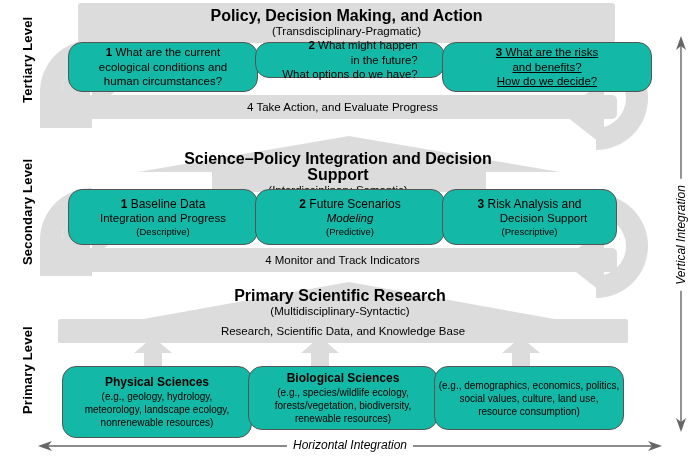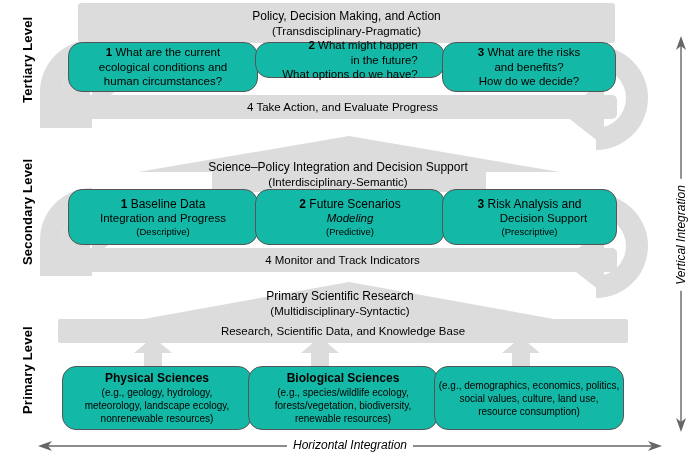--- a/index.html
+++ b/index.html
@@ -27,21 +27,21 @@
   .box .hd{font-size:12px;font-weight:bold;line-height:15px;}
   .box .sub{font-size:10px;line-height:13px;}
   .box .paren{font-size:9.5px;line-height:12px;margin-top:1px;}
 
   
   .bar{
     position:absolute;background:#dcdcdc;
     display:flex;flex-direction:column;align-items:center;justify-content:center;
     text-align:center;z-index:4;
   }
-  .bar .ttl{font-size:12px;font-weight:normal;line-height:16px;}
+  .bar .ttl{font-size:16px;font-weight:bold;line-height:16px;}
   .bar .sub{font-size:11.5px;line-height:15px;}
   .bar .one{font-size:11.5px;line-height:15px;}
 
   svg{position:absolute;left:0;top:0;overflow:visible;}
   .axlabel{
     position:absolute;font-style:italic;font-size:12px;
     background:#fff;padding:0 6px;white-space:nowrap;
   }
 </style>
 </head>
@@ -163,21 +163,21 @@
 
   <div class="box" style="left:255px;top:42px;width:190px;height:36px;text-align:right;">
     <div class="t1">
       <span style="font-weight:bold;">2</span>
       <span>What might happen</span><br>
       <span>in the future?</span><br>
       <span>What options do we have?</span>
     </div>
   </div>
 
-  <div class="box" style="left:442px;top:42px;width:174px;height:50px;">
+  <div class="box" style="left:442px;top:42px;width:210px;height:50px;text-decoration:underline;">
     <div class="t1">
       <span style="font-weight:bold;">3</span>
       <span>What are the risks</span><br>
       <span>and benefits?</span><br>
       <span>How do we decide?</span>
     </div>
   </div>
 
   <div class="bar" style="left:68px;top:95px;width:549px;height:24px;border-radius:5px;">
     <div class="one">4 Take Action, and Evaluate Progress</div>
@@ -221,21 +221,21 @@
 
   <div class="bar" style="left:190px;top:286px;width:300px;height:34px;background:transparent;">
     <div class="ttl">Primary Scientific Research</div>
     <div class="sub">(Multidisciplinary-Syntactic)</div>
   </div>
 
   <div class="bar" style="left:58px;top:319px;width:570px;height:24px;border-radius:2px;">
     <div class="one">Research, Scientific Data, and Knowledge Base</div>
   </div>
 
-  <div class="box" style="left:62px;top:366px;width:190px;height:64px;">
+  <div class="box" style="left:62px;top:366px;width:190px;height:72px;">
     <div class="hd">Physical Sciences</div>
     <div class="sub">(e.g., geology, hydrology,</div>
     <div class="sub">meteorology, landscape ecology,</div>
     <div class="sub">nonrenewable resources)</div>
   </div>
 
   <div class="box" style="left:248px;top:366px;width:190px;height:64px;justify-content:center;">
     <div class="hd">Biological Sciences</div>
     <div class="sub">(e.g., species/wildlife ecology,</div>
     <div class="sub">forests/vegetation, biodiversity,</div>

